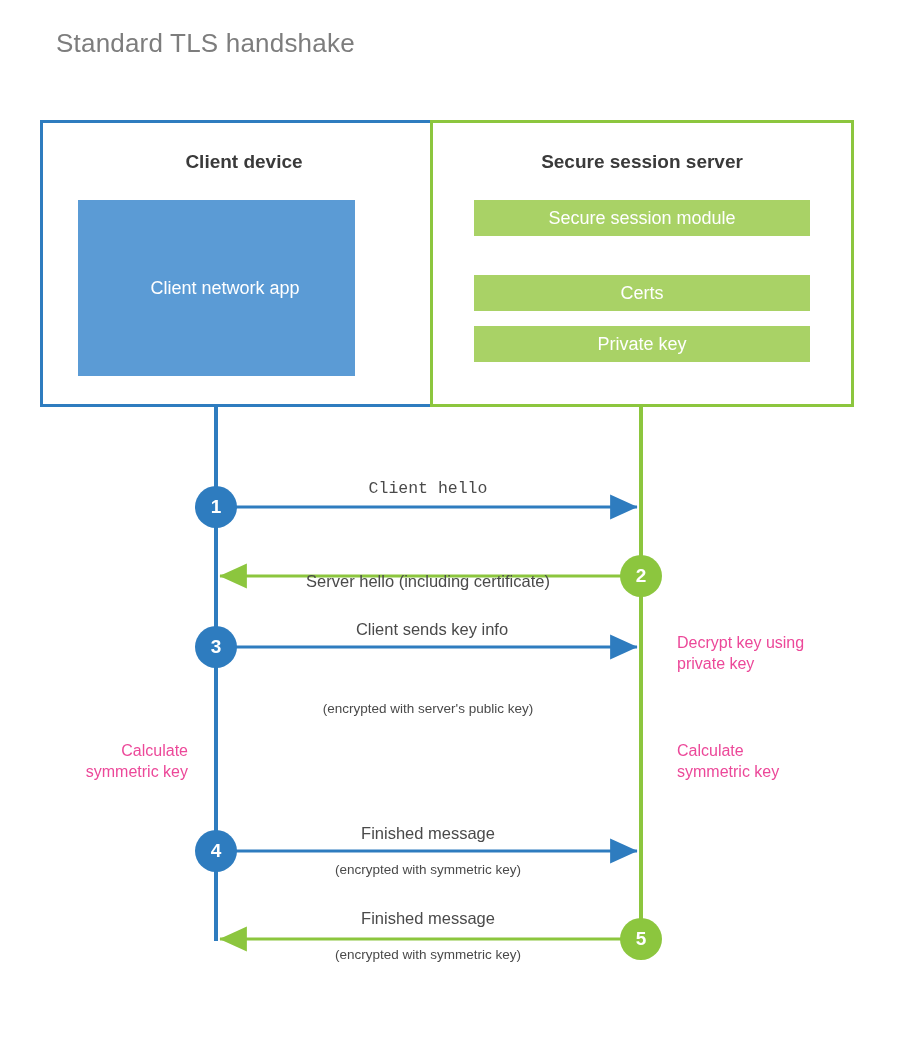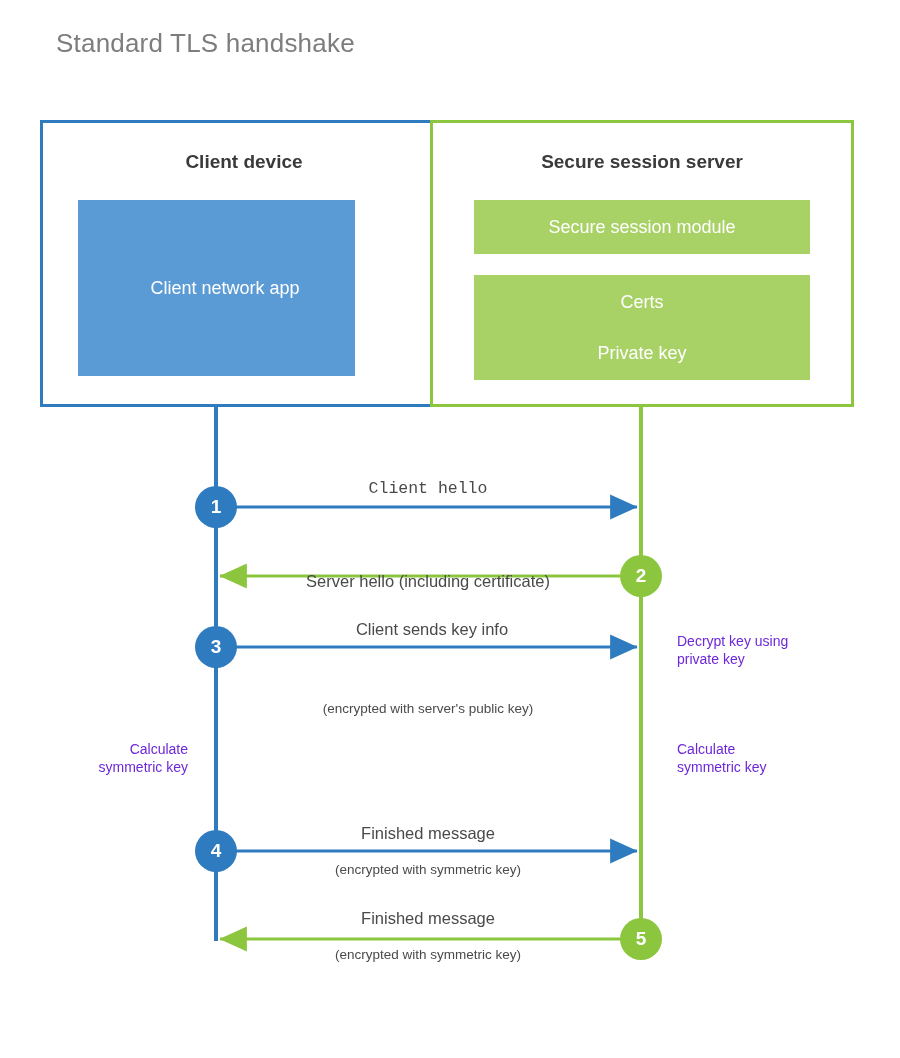--- a/index.html
+++ b/index.html
@@ -77,21 +77,21 @@
     left: 35px;
     top: 77px;
     width: 277px;
     height: 176px;
     background: #5b9bd5;
     padding-left: 17px;
   }
   .server-block {
     left: 41px;
     width: 336px;
-    height: 54px;
+    height: 36px;
     background: #a9d266;
     align-items: center;
   }
   .server-block.b0 { top: 77px; }
   .server-block.b1 { top: 152px; }
   .server-block.b2 { top: 203px; }
 
   
   #seq {
     position: absolute;
@@ -127,23 +127,23 @@
   .msg-sub {
     position: absolute;
     font-size: 13.5px;
     color: #4a4a4a;
     text-align: center;
     white-space: nowrap;
     transform: translateX(-50%);
   }
   .side-note {
     position: absolute;
-    font-size: 14px;
+    font-size: 16px;
     line-height: 1.32;
-    color: #6d28d9;
+    color: #ec4899;
   }
   .side-note.right-align { text-align: right; }
   .side-note.left-align { text-align: left; }
 </style>
 </head>
 <body>
 
 <div id="stage">
 
   <div class="page-title">Standard TLS handshake</div>

